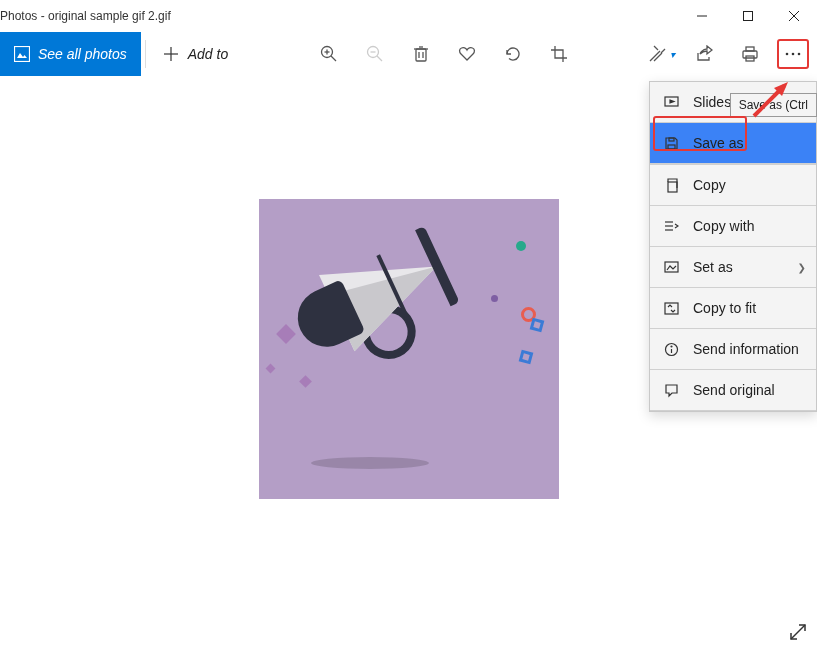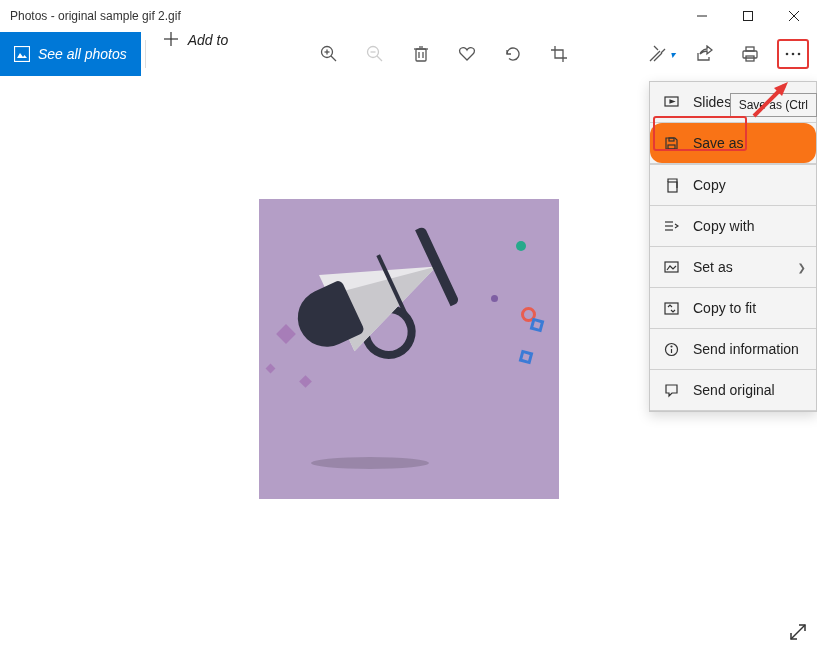--- a/index.html
+++ b/index.html
@@ -1,30 +1,30 @@
 <!DOCTYPE html>
 <html><head>
   <meta charset="utf-8">
   <style>
     * { margin: 0; padding: 0; box-sizing: border-box; }
     body { font-family: "Segoe UI", Arial, sans-serif; width: 817px; height: 651px; background: #fff; font-size: 14px; color: #222; overflow: hidden; position: relative; }
     
     
-    .titlebar { height: 32px; display: flex; align-items: center; justify-content: space-between; padding-left: 10px; }
+    .titlebar { height: 32px; display: flex; align-items: center; justify-content: space-between; }
     .title-text { font-size: 12px; color: #333; }
     .window-controls { display: flex; }
     .window-btn { width: 46px; height: 32px; display: flex; align-items: center; justify-content: center; cursor: pointer; }
     .window-btn svg { width: 10px; height: 10px; }
     
     
     .toolbar { height: 44px; display: flex; align-items: center; border-bottom: none; font-style: italic; }
     .see-all-photos { background: #0078d7; color: #fff; height: 44px; padding: 0 14px; display: flex; align-items: center; gap: 8px; cursor: pointer; }
     .see-all-photos svg { width: 16px; height: 16px; }
     .toolbar-divider { width: 1px; height: 28px; background: #ddd; margin: 0 4px; }
-    .add-to { display: flex; align-items: flex-start; gap: 10px; padding: 0 14px; height: 44px; cursor: pointer; }
+    .add-to { display: flex; align-items: center; gap: 10px; padding: 0 14px; height: 44px; cursor: pointer; }
     .add-to svg { width: 14px; height: 14px; }
     .toolbar-spacer { flex: 1; }
     .icon-btn { width: 46px; height: 44px; display: flex; align-items: center; justify-content: center; cursor: pointer; color: #555; }
     .icon-btn.disabled { color: #ccc; }
     .icon-btn svg { width: 18px; height: 18px; }
     .edit-combo { display: flex; align-items: center; gap: 2px; margin: 0 6px; cursor: pointer; }
     .edit-combo .chevron { color: #0078d7; font-size: 10px; margin-left: 2px; }
     
     .more-btn { width: 32px; height: 30px; display: flex; align-items: center; justify-content: center; cursor: pointer; margin: 0 8px 0 4px; border: 2.5px solid #e53935; border-radius: 3px; position: relative; }
     .more-btn svg { width: 16px; height: 4px; }
@@ -52,21 +52,21 @@
     .square-o.s1 { left: 272px; top: 120px; }
     .square-o.s2 { left: 261px; top: 152px; }
     .spark { position: absolute; width: 12px; height: 12px; background: #a77db8; transform: rotate(45deg); }
     .spark.s1 { left: 20px; top: 128px; width: 14px; height: 14px; }
     .spark.s2 { left: 8px; top: 166px; width: 7px; height: 7px; }
     .spark.s3 { left: 42px; top: 178px; width: 9px; height: 9px; }
     
     
     .dropdown { position: absolute; top: 81px; right: 0; width: 168px; background: #f4f4f4; border: 1px solid #c8c8c8; box-shadow: 0 4px 12px rgba(0,0,0,0.15); }
     .dd-item { height: 40px; display: flex; align-items: center; gap: 14px; padding: 0 14px; cursor: pointer; position: relative; }
-    .dd-item.sel { background: #f97316; border-radius: 12px; }
+    .dd-item.sel { background: #3b82f6; }
     .dd-item svg { width: 15px; height: 15px; flex-shrink: 0; }
     .dd-sep { height: 1px; background: #d0d0d0; margin: 0; }
     .dd-chevron { position: absolute; right: 10px; font-size: 10px; color: #666; }
     
     .tooltip-float { position: absolute; top: 93px; right: 0; background: #f4f4f4; border: 1px solid #999; padding: 4px 8px; font-size: 12px; z-index: 5; }
     
     .save-as-highlight { position: absolute; top: 116px; right: 70px; width: 94px; height: 35px; border: 2.5px solid #e53935; border-radius: 3px; z-index: 10; pointer-events: none; }
     
     .red-arrow { position: absolute; top: 74px; right: 21px; width: 50px; height: 50px; z-index: 20; pointer-events: none; }
     

